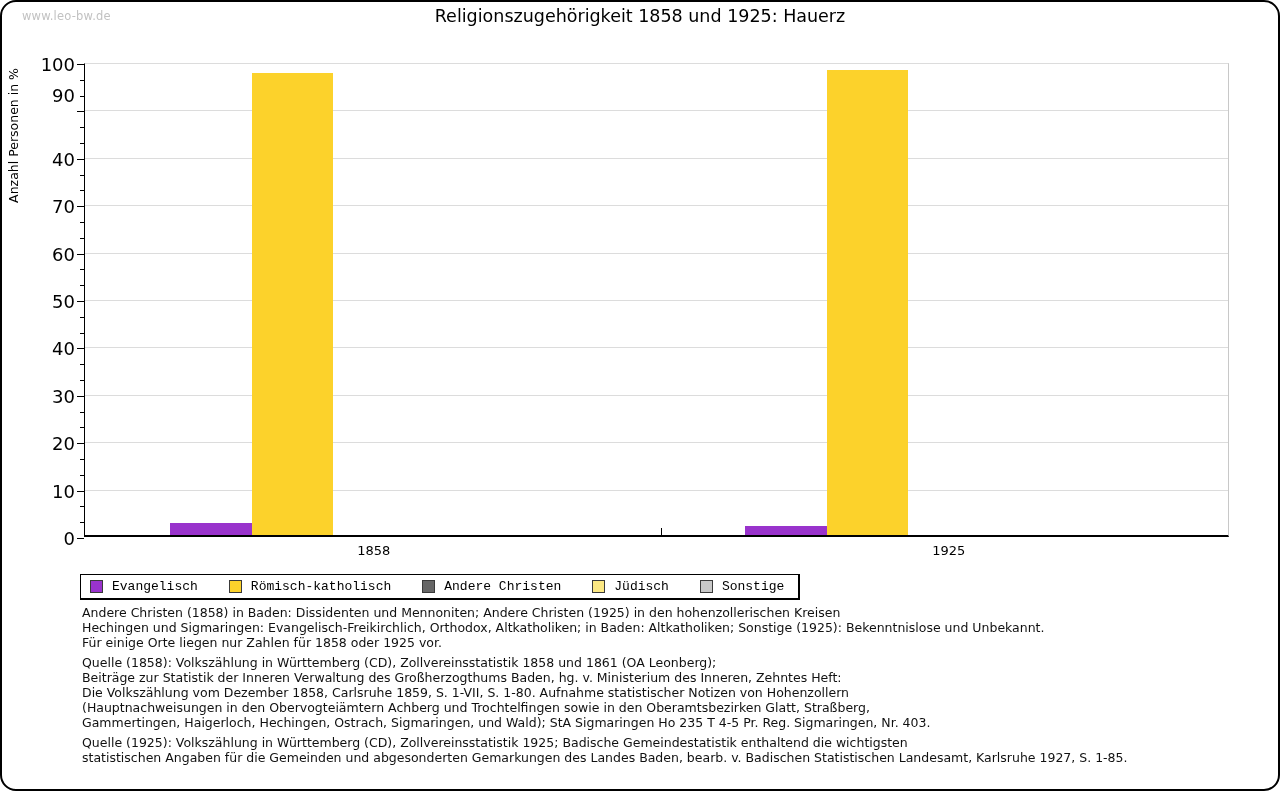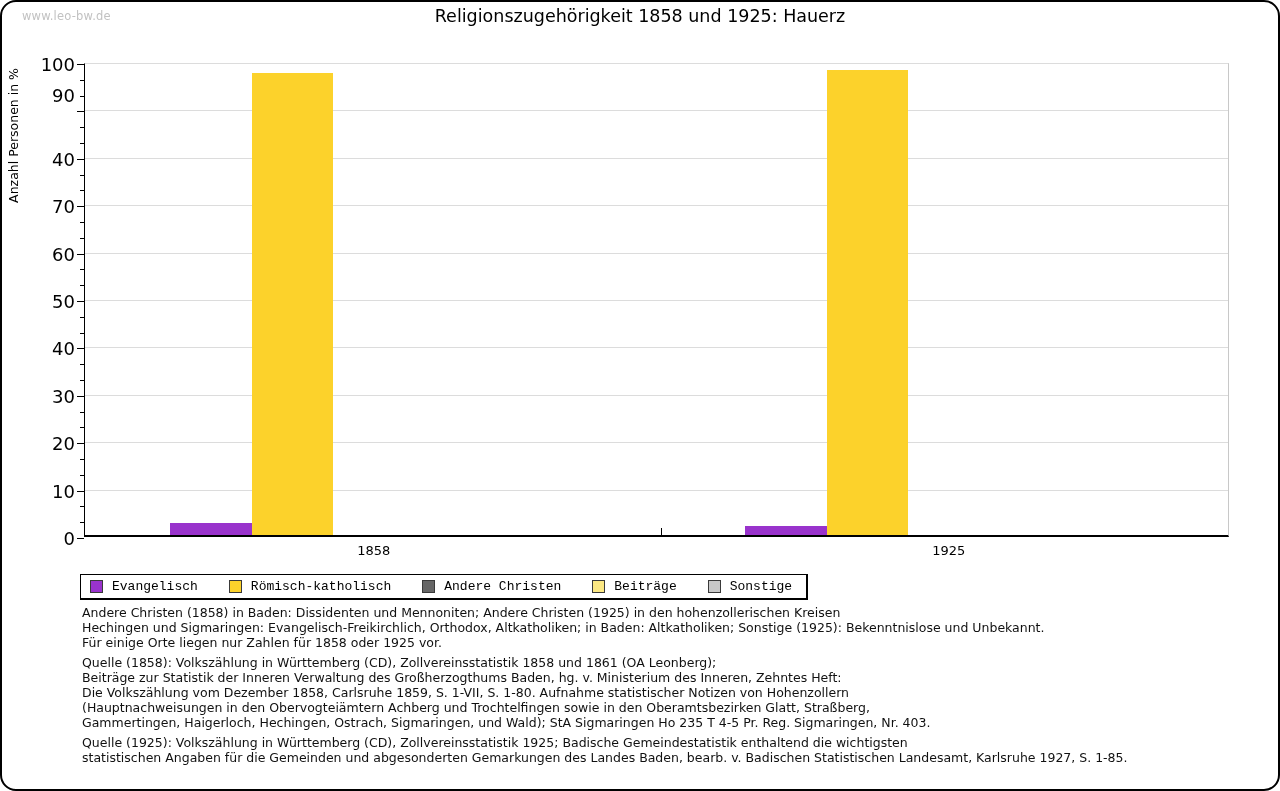--- a/index.html
+++ b/index.html
@@ -145,21 +145,21 @@
       <div class="legend-item">
         <span class="legend-swatch" style="background: rgb(252, 210, 43);"></span>
         <span class="legend-label">Römisch-katholisch</span>
       </div>
       <div class="legend-item">
         <span class="legend-swatch" style="background: rgb(102, 102, 102);"></span>
         <span class="legend-label">Andere Christen</span>
       </div>
       <div class="legend-item">
         <span class="legend-swatch" style="background: rgb(252, 232, 131);"></span>
-        <span class="legend-label">Beiträge</span>
+        <span class="legend-label">Jüdisch</span>
       </div>
       <div class="legend-item">
         <span class="legend-swatch" style="background: rgb(200, 200, 200);"></span>
         <span class="legend-label">Sonstige</span>
       </div>
     </div>
 
   <div class="notes">
     <div class="note">Andere Christen (1858) in Baden: Dissidenten und Mennoniten; Andere Christen (1925) in den hohenzollerischen Kreisen
 Hechingen und Sigmaringen: Evangelisch-Freikirchlich, Orthodox, Altkatholiken; in Baden: Altkatholiken; Sonstige (1925): Bekenntnislose und Unbekannt.

